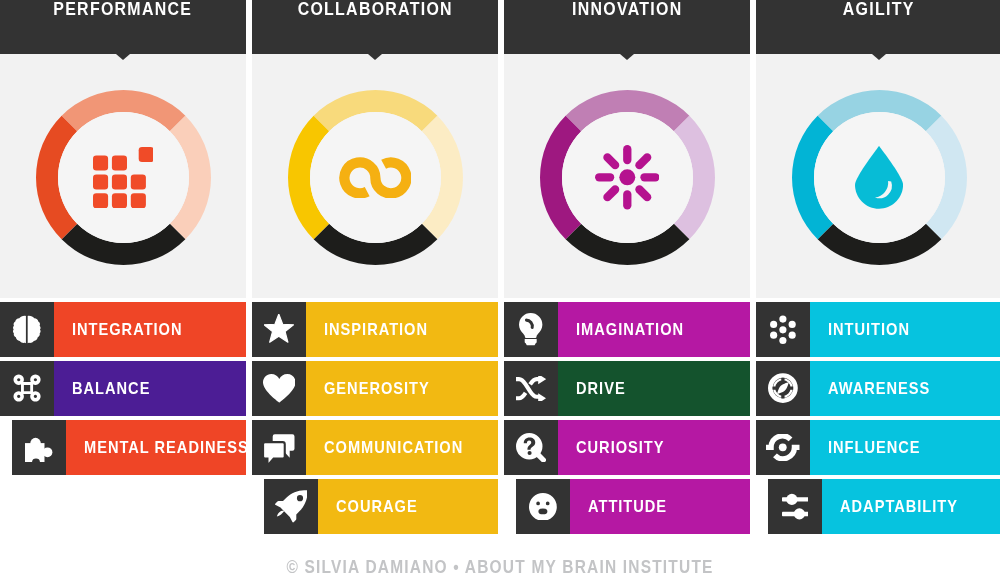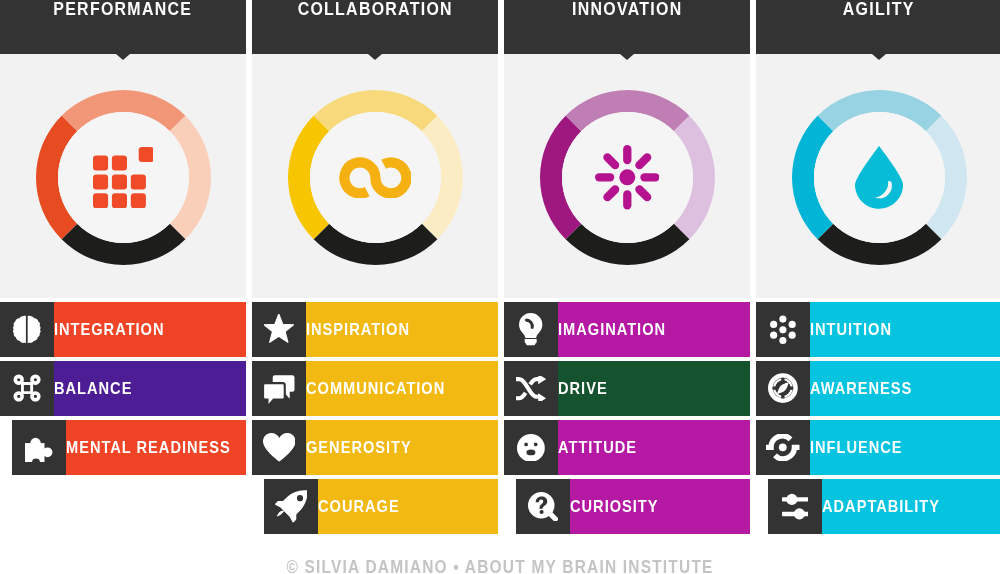--- a/index.html
+++ b/index.html
@@ -16,21 +16,21 @@
   .hdr-title>span{display:inline-block;transform:scaleX(0.86);white-space:nowrap;}
   .caret{position:absolute;left:50%;margin-left:-7px;top:54px;width:0;height:0;
     border-left:7px solid transparent;border-right:7px solid transparent;border-top:6px solid #333333;}
 
   .donut{position:absolute;top:90px;width:175px;height:175px;left:50%;margin-left:-87.5px;}
 
   .rows{position:absolute;top:302px;left:0;width:246px;}
   .row{position:relative;height:55px;margin-bottom:4px;display:flex;align-items:stretch;}
   .row:last-child{margin-bottom:0;margin-left:12px;}
   .ricon{flex:0 0 54px;background:#333333;display:flex;align-items:center;justify-content:center;}
-  .rlabel{flex:1 1 auto;display:flex;align-items:center;
+  .rlabel{flex:1 1 auto;display:flex;align-items:center;padding-left:18px;
     color:#ffffff;font-weight:bold;font-size:17px;letter-spacing:1.15px;line-height:1;overflow:hidden;}
   .rlabel>span{display:inline-block;transform:scaleX(0.86);transform-origin:left center;white-space:nowrap;}
 
   .footer{position:absolute;left:0;width:1000px;top:534px;height:40px;background:#ffffff;}
   .footer>span{position:absolute;left:50%;top:24px;display:inline-block;
     transform:translateX(-50%) scaleX(0.86);white-space:nowrap;
     color:#c3c4c6;font-weight:bold;font-size:18px;letter-spacing:1.4px;line-height:1;}
 </style>
 </head>
 <body>
@@ -182,41 +182,41 @@
               <svg width="29.6" height="30.7" viewBox="0 0 29.6 30.7" fill="#fff" stroke="#fff" stroke-width="1.2" stroke-linejoin="round">
     <polygon points="14.80 0.10 18.68 10.26 29.54 10.81 21.08 17.64 23.91 28.14 14.80 22.20 5.69 28.14 8.52 17.64 0.06 10.81 10.92 10.26"></polygon>
   </svg>
             </div>
         <div class="rlabel" style="background:#f2b912">
               <span>INSPIRATION</span>
             </div>
       </div>
           <div class="row">
         <div class="ricon">
+              <svg width="32.6" height="28.7" viewBox="0 0 32.6 28.7" fill="#fff">
+  <path d="M16.3 28.7 C16.3 28.7 32.6 17.0 32.6 8.6 C32.6 3.6 29.0 0 24.4 0
+       C20.6 0 17.6 2.1 16.3 5.0 C15.0 2.1 12.0 0 8.2 0 C3.6 0 0 3.6 0 8.6
+       C0 17.0 16.3 28.7 16.3 28.7 Z"></path>
+</svg>
+            </div>
+        <div class="rlabel" style="background:#f2b912">
+              <span>GENEROSITY</span>
+            </div>
+      </div>
+          <div class="row">
+        <div class="ricon">
               <svg width="31.5" height="31.2" viewBox="0 0 31.5 31.2" fill="#fff">
   <path d="M11.8 2.3 h17.6 a2.1 2.1 0 0 1 2.1 2.1 v12.3 a2.1 2.1 0 0 1 -2.1 2.1 h-2.7 v7.0
        l-6.4 -7.0 h-8.5 a2.1 2.1 0 0 1 -2.1 -2.1 V4.4 a2.1 2.1 0 0 1 2.1 -2.1 Z"></path>
   <path stroke="#333" stroke-width="2.1" d="M2.15 10.15 h17.5 a2.1 2.1 0 0 1 2.1 2.1 v12.3 a2.1 2.1 0 0 1 -2.1 2.1 h-9.0
        l-6.2 7.0 v-7.0 H2.15 A2.1 2.1 0 0 1 0.05 24.55 V12.25 A2.1 2.1 0 0 1 2.15 10.15 Z"></path>
 </svg>
             </div>
         <div class="rlabel" style="background:#f2b912">
               <span>COMMUNICATION</span>
-            </div>
-      </div>
-          <div class="row">
-        <div class="ricon">
-              <svg width="32.6" height="28.7" viewBox="0 0 32.6 28.7" fill="#fff">
-  <path d="M16.3 28.7 C16.3 28.7 32.6 17.0 32.6 8.6 C32.6 3.6 29.0 0 24.4 0
-       C20.6 0 17.6 2.1 16.3 5.0 C15.0 2.1 12.0 0 8.2 0 C3.6 0 0 3.6 0 8.6
-       C0 17.0 16.3 28.7 16.3 28.7 Z"></path>
-</svg>
-            </div>
-        <div class="rlabel" style="background:#f2b912">
-              <span>GENEROSITY</span>
             </div>
       </div>
           <div class="row">
         <div class="ricon">
               <svg width="32.4" height="33.1" viewBox="0 0 32.4 33.1" fill="#fff">
   <path fill-rule="evenodd" d="M32.4 0.4 C25.2 -0.8 16.9 2.2 11.6 7.5 L8.0 11.1 L3.5 11.1
        a1.5 1.5 0 0 0 -1.1 0.45 L0.45 13.5 a1.0 1.0 0 0 0 0.25 1.6 L5.5 17.6
        l9.3 9.3 l2.5 4.8 a1.0 1.0 0 0 0 1.6 0.25 l1.95 -1.95
        a1.5 1.5 0 0 0 0.45 -1.1 l0 -4.5 l3.6 -3.6 C30.2 15.5 33.2 7.6 32.4 0.4 Z
        M25.0 11.3 a3.1 3.1 0 1 1 0 -6.2 a3.1 3.1 0 0 1 0 6.2 Z"></path>
@@ -294,45 +294,45 @@
   <path fill="#fff" d="M22.2 -2.0 L30.1 3.1 L22.2 8.2 Z"></path>
   <path fill="#fff" d="M22.2 17.2 L30.1 22.3 L22.2 27.4 Z"></path>
 </svg>
             </div>
         <div class="rlabel" style="background:#14532d">
               <span>DRIVE</span>
             </div>
       </div>
           <div class="row">
         <div class="ricon">
-              <svg width="27.8" height="27.8" viewBox="0 0 27.8 27.8" fill="#fff">
-  <path fill-rule="evenodd" d="M13.9 0 a13.9 13.9 0 1 0 0 27.8 a13.9 13.9 0 0 0 0 -27.8 Z
-       M9.1 8.6 a1.85 1.85 0 1 1 0 3.7 a1.85 1.85 0 0 1 0 -3.7 Z
-       M18.7 8.6 a1.85 1.85 0 1 1 0 3.7 a1.85 1.85 0 0 1 0 -3.7 Z
-       M13.9 15.6 a4.5 2.85 0 1 1 0 5.7 a4.5 2.85 0 0 1 0 -5.7 Z"></path>
-</svg>
-            </div>
-        <div class="rlabel" style="background:#b518a3">
-              <span>ATTITUDE</span>
-            </div>
-      </div>
-          <div class="row">
-        <div class="ricon">
               <svg width="30" height="29.6" viewBox="0 0 30 29.6" fill="#fff">
   <path stroke="#fff" stroke-width="5.2" stroke-linecap="round" d="M21.0 20.6 L27.4 27.0"></path>
   <path fill-rule="evenodd" d="M13.25 0 a13.25 13.25 0 1 0 0 26.5 a13.25 13.25 0 0 0 0 -26.5 Z
        M13.6 22.0 a2.05 2.05 0 1 1 0 -4.1 a2.05 2.05 0 0 1 0 4.1 Z
        M15.6 14.6 c-0.9 0.75 -1.05 1.15 -1.05 2.1 h-3.1 c0 -2.15 0.35 -3.1 1.9 -4.4
        c1.3 -1.1 1.9 -1.65 1.9 -2.75 c0 -1.2 -0.8 -2.0 -2.1 -2.0 c-1.4 0 -2.25 0.95 -2.25 2.6
        H7.75 c0 -3.45 2.25 -5.7 5.8 -5.7 c3.45 0 5.7 2.0 5.7 5.0
        C19.25 11.45 18.0 12.75 15.6 14.6 Z"></path>
 </svg>
             </div>
         <div class="rlabel" style="background:#b518a3">
               <span>CURIOSITY</span>
+            </div>
+      </div>
+          <div class="row">
+        <div class="ricon">
+              <svg width="27.8" height="27.8" viewBox="0 0 27.8 27.8" fill="#fff">
+  <path fill-rule="evenodd" d="M13.9 0 a13.9 13.9 0 1 0 0 27.8 a13.9 13.9 0 0 0 0 -27.8 Z
+       M9.1 8.6 a1.85 1.85 0 1 1 0 3.7 a1.85 1.85 0 0 1 0 -3.7 Z
+       M18.7 8.6 a1.85 1.85 0 1 1 0 3.7 a1.85 1.85 0 0 1 0 -3.7 Z
+       M13.9 15.6 a4.5 2.85 0 1 1 0 5.7 a4.5 2.85 0 0 1 0 -5.7 Z"></path>
+</svg>
+            </div>
+        <div class="rlabel" style="background:#b518a3">
+              <span>ATTITUDE</span>
             </div>
       </div>
         </div>
       </div>
       <div class="col" style="left: 756px;">
         <div class="panel"></div>
     <div class="hdr">
       <div class="hdr-title">
             <span>AGILITY</span>
           </div>

